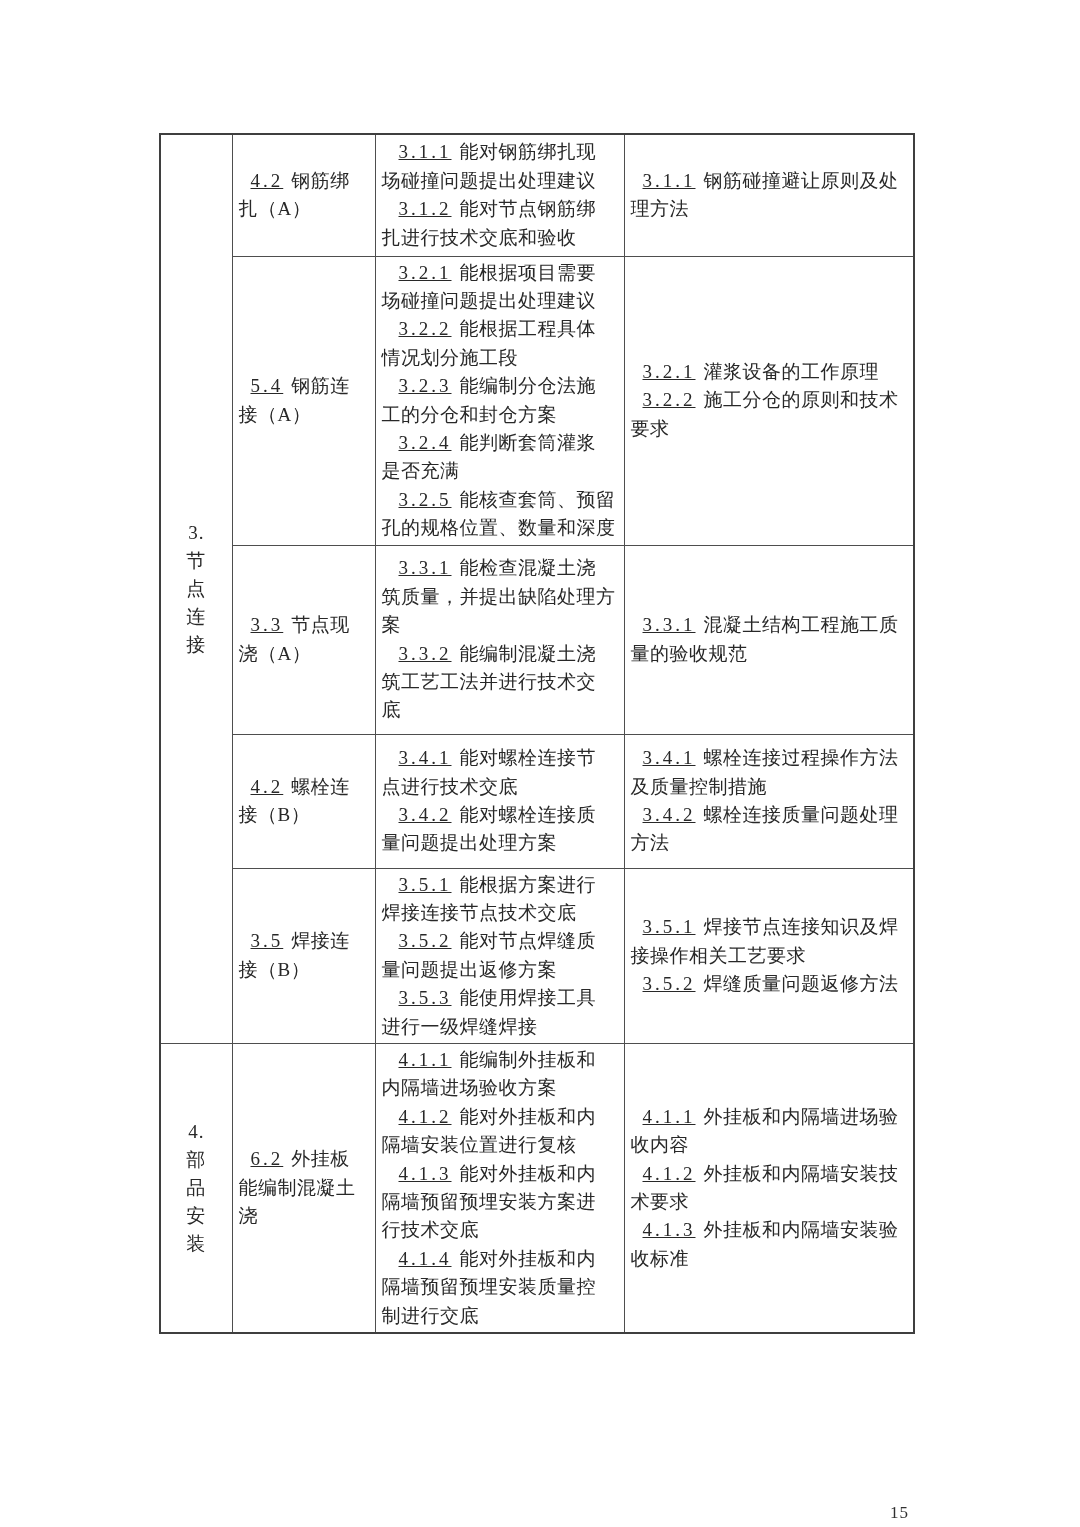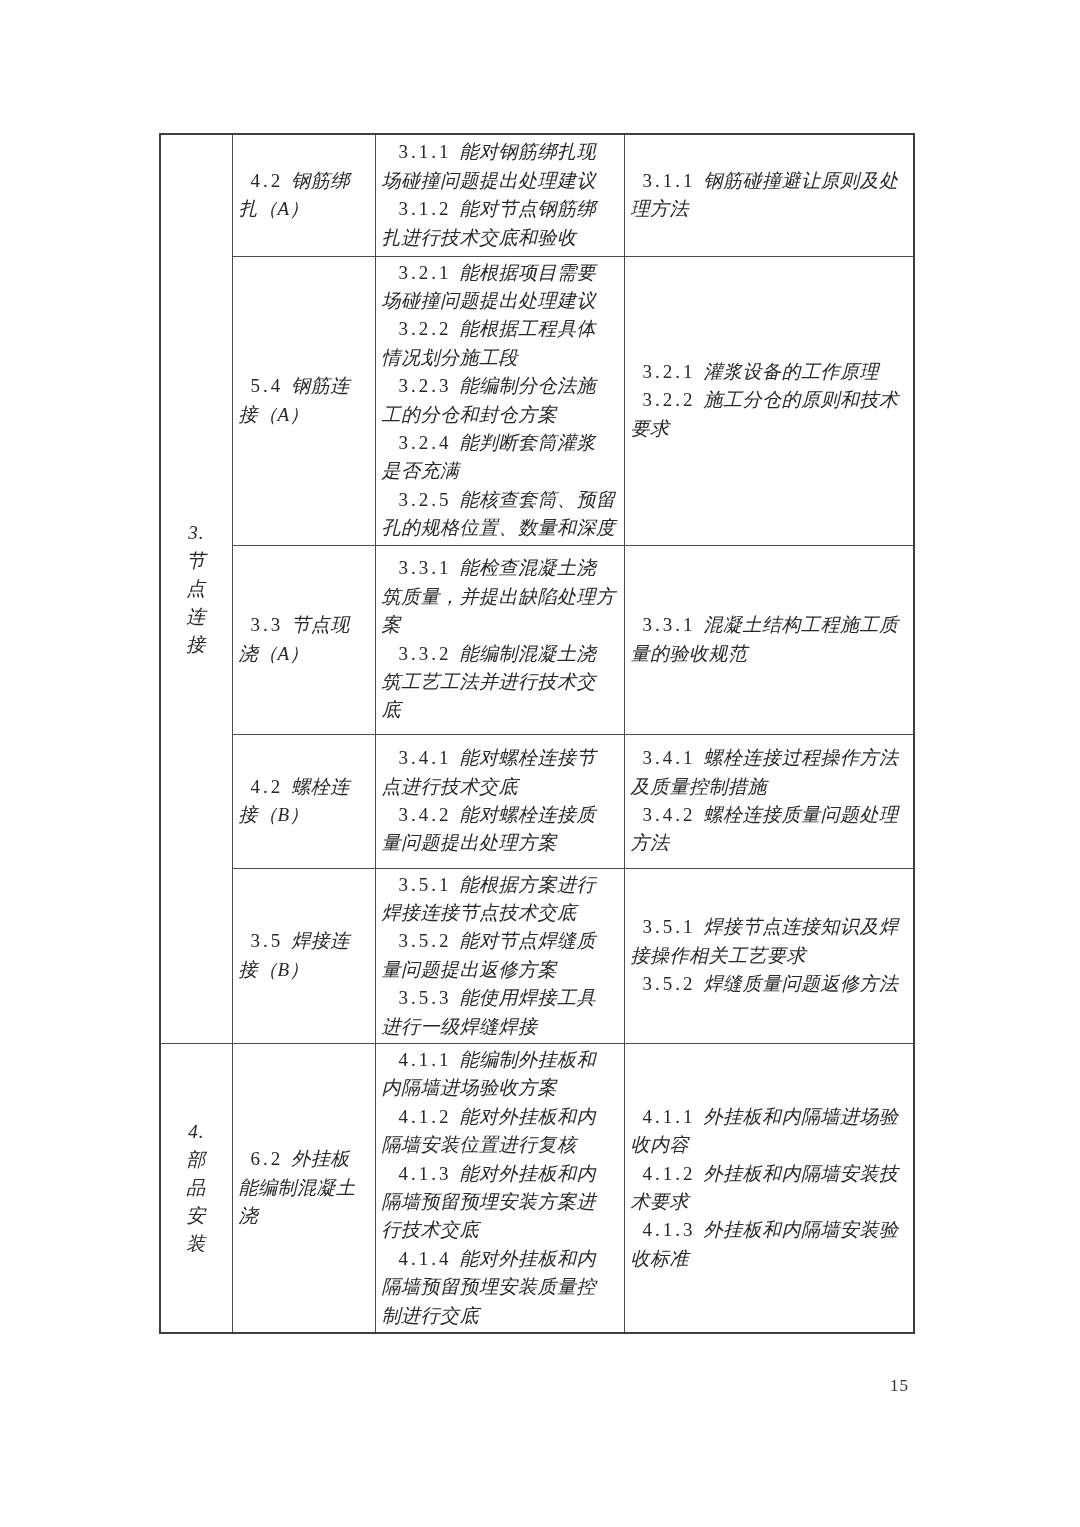--- a/index.html
+++ b/index.html
@@ -14,35 +14,35 @@
   }
   table.tbl, table.tbl td { border:1.6px solid #4e4e4e; }
   table.tbl { border-width:2.2px; border-color:#3f3f3f; }
   td { vertical-align:middle; padding:2px 6px; overflow:hidden; }
   col.c1 { width:72px; } col.c2 { width:143px; } col.c3 { width:249px; } col.c4 { width:290px; }
 
   #main-table { top:133px; }
   #footer-table { top:1345px; }
 
   p.item { margin:0; font-size:19px; line-height:28.4px; letter-spacing:0.5px; }
-  .txt, .vert, .hdr2 { white-space:pre-wrap;font-style:italic; }
-  .num { letter-spacing:3px; margin-right:8px; }
+  .txt, .vert, .hdr2 { white-space:pre-wrap; }
+  .num { letter-spacing:3px; margin-right:8px;text-decoration:underline; }
 
   td.work p.item { text-indent:12px; }
   td.skills p.item { text-indent:17px; }
   td.knw p.item { text-indent:12px; }
 
   td.fn { text-align:center; padding:2px 0; }
   .vert { font-size:19px; line-height:28px; letter-spacing:1px; display:inline-block; }
 
   #footer-table td { text-align:center; height:56px; }
   #footer-table .hdr, #footer-table .hdr2 { font-size:19px; letter-spacing:1px; line-height:27px; }
 
   .pagenum {
-    position:absolute; top:1376px; left:890px;
+    position:absolute; top:1503px; left:890px;
     font-size:17px; letter-spacing:1px; color:#303030;
   }
 
   tr.r1 { height:122px; } tr.r2 { height:286px; } tr.r3 { height:189px; }
   tr.r4 { height:134px; } tr.r5 { height:170px; } tr.r6 { height:285px; }
 </style>
 </head>
 <body>
 
 <div class="page">

